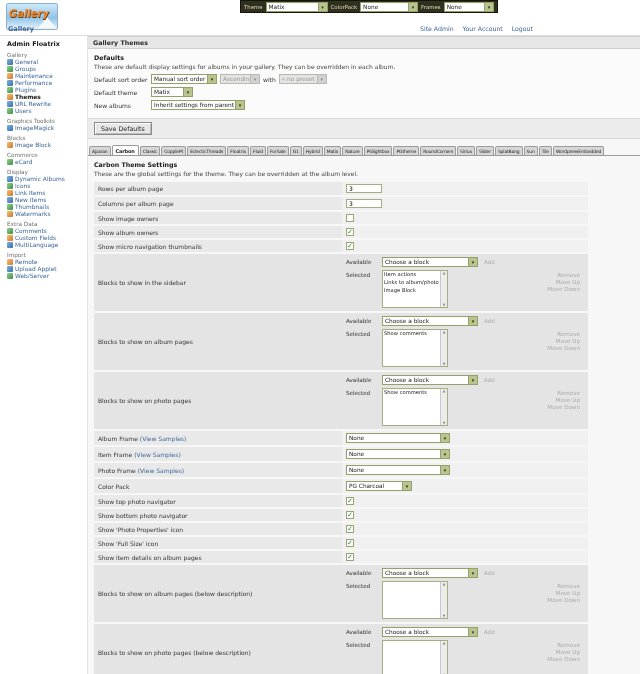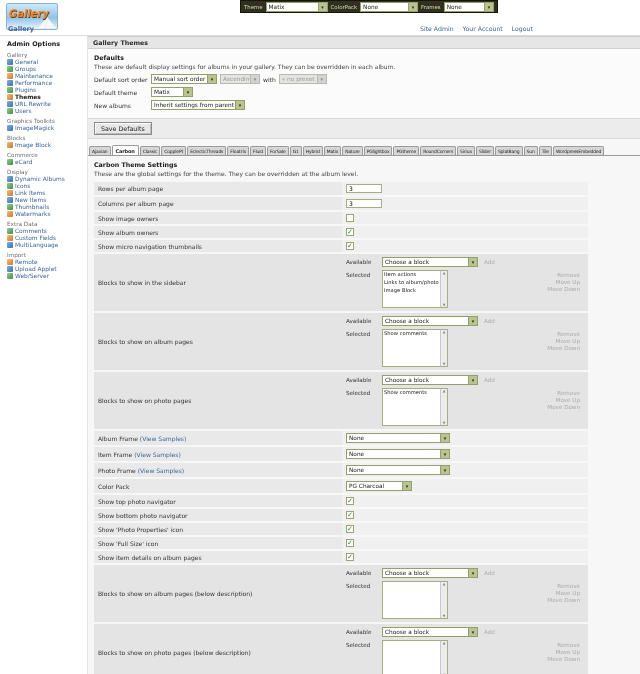--- a/index.html
+++ b/index.html
@@ -122,21 +122,21 @@
   <span class="crumb">Gallery</span>
   <div class="hdr-links">
     <span>Site Admin</span>
     <span>Your Account</span>
     <span>Logout</span>
   </div>
 </div>
 
 <div class="layout">
   <div class="sidebar">
-    <div class="sb-title">Admin Options</div>
+    <div class="sb-title">Admin Floatrix</div>
     <div id="sidebar-sections">
         <div class="sb-sec">Gallery</div>
         <div class="sb-item">
           <span class="sb-icon"></span>
           <span>General</span>
         </div>
         <div class="sb-item">
           <span class="sb-icon"></span>
           <span>Groups</span>
         </div>

